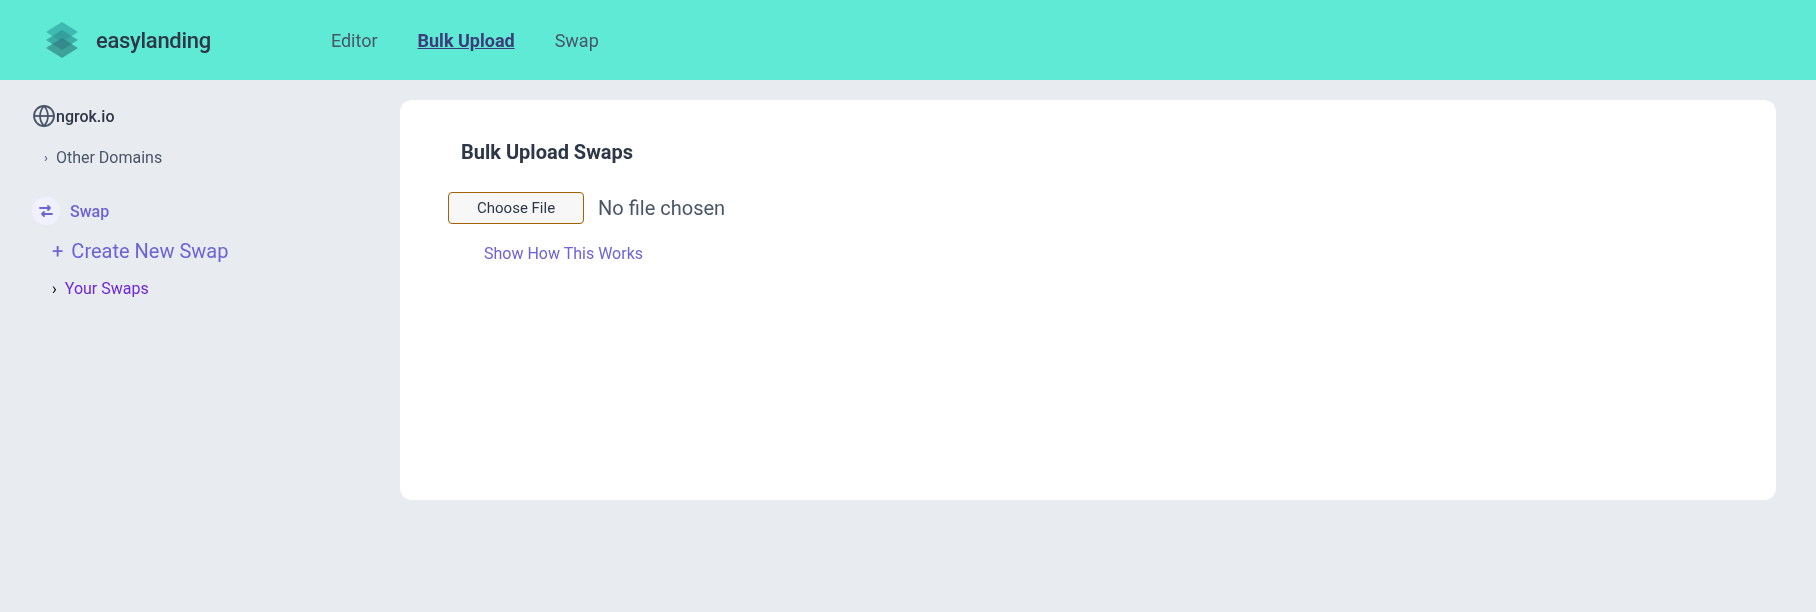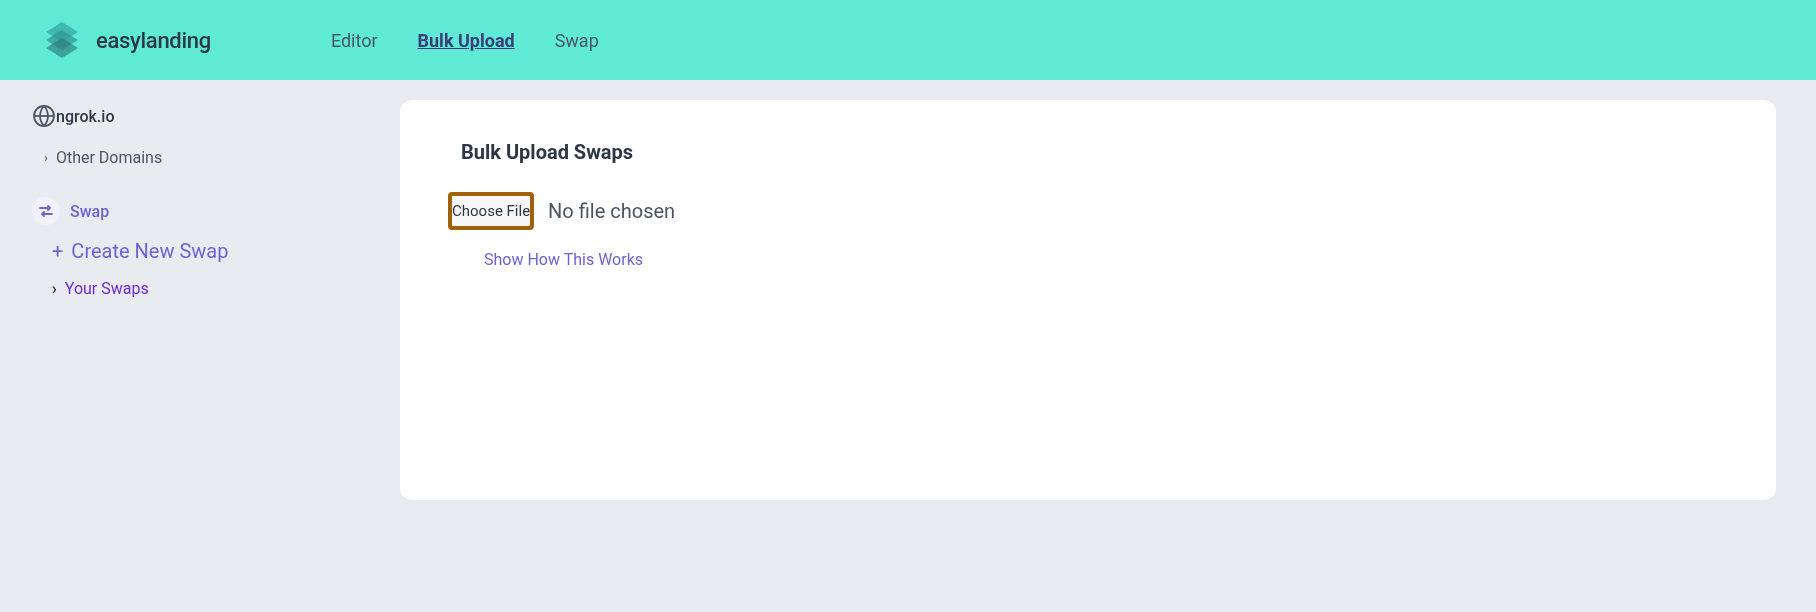--- a/index.html
+++ b/index.html
@@ -204,22 +204,22 @@
     .file-input-row {
       display: flex;
       align-items: center;
       gap: 14px;
       margin-bottom: 20px;
     }
 
     .file-input-label {
       display: inline-flex;
       align-items: center;
-      padding: 6px 0;
-      border: 4px solid #a16207;
+      padding: 6px 28px;
+      border: 1px solid #a16207;
       border-radius: 4px;
       background-color: #f7f7f7;
       cursor: pointer;
       font-size: 15px;
       color: #2d3748;
     }
 
     .no-file-text {
       font-size: 20px;
       color: #4a5568;

